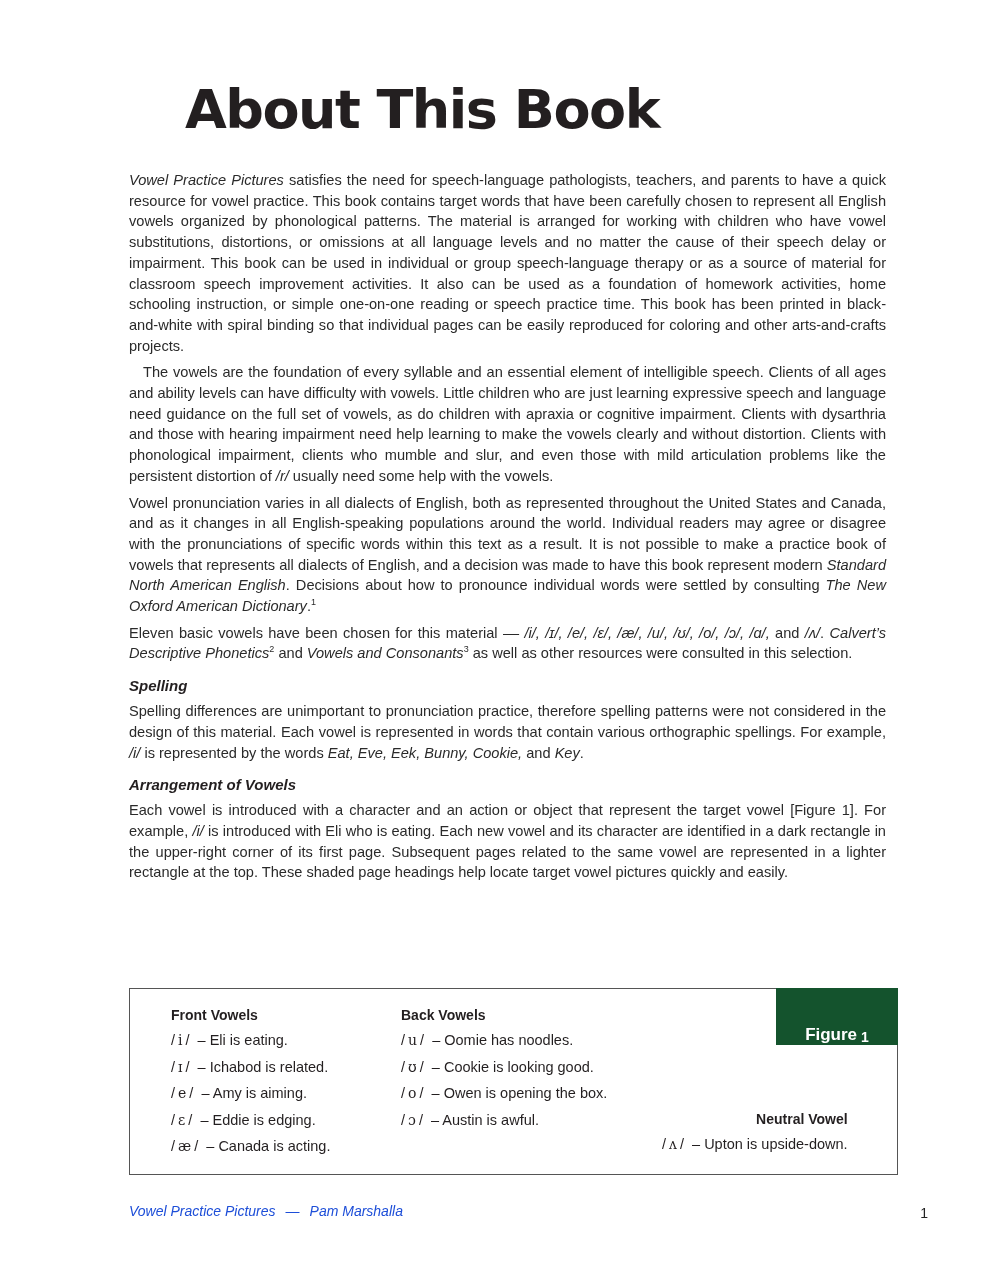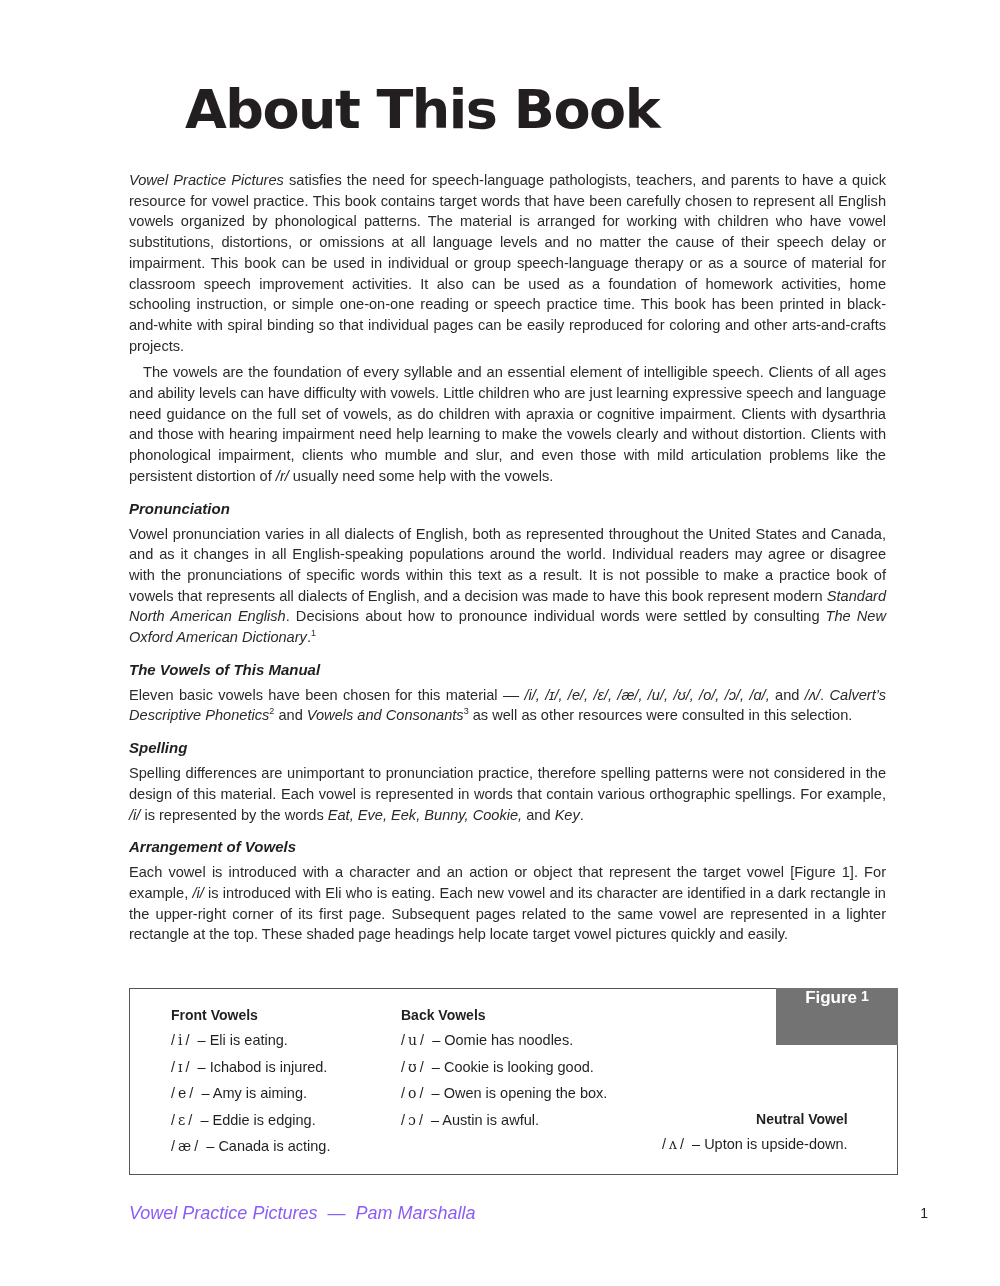--- a/index.html
+++ b/index.html
@@ -28,79 +28,77 @@
   }
   sup { font-size: 9px; line-height: 0; vertical-align: super; }
   em { font-style: italic; }
 
   .figure {
     position: absolute; left: 129px; top: 988px; width: 769px; height: 187px;
     border: 1.5px solid #555; box-sizing: border-box;
   }
   .figure-tab {
     position: absolute; right: -1px; top: -1px; width: 122px; height: 57px;
-    background: #737373; color: #ffffff; font-weight: bold; font-size: 17px;
-    display: flex; align-items: flex-start; justify-content: center; margin-left: 47px;
+    background: #14532d; color: #ffffff; font-weight: bold; font-size: 17px;
+    display: flex; align-items: flex-end; justify-content: center; margin-left: 47px;
   }
   .figure-tab .num { font-size: 14px; margin-left: 4px; }
   .col {
     position: absolute; top: 18px; font-size: 14.5px; color: #231f20;
   }
   .col h3 {
     margin: 0 0 7px 0; font-size: 14px; font-weight: bold;
   }
   .col .row { height: 26.5px; line-height: 20px; white-space: nowrap; }
   .col .sym {
     font-family: "DejaVu Serif", serif; font-size: 14px; margin: 0 3px;
   }
   .col-front { left: 41px; }
   .col-back { left: 271px; }
   .col-neutral { left: 532px; top: 122px; text-align: right; }
 
   .footer-left {
-    position: absolute; left: 129px; top: 1203px; font-size: 18px;
-    font-style: italic; color: #8b5cf6;
+    position: absolute; left: 129px; top: 1203px; font-size: 14px;
+    font-style: italic; color: #1d4ed8;
   }
   .footer-left .dash { font-style: normal; margin: 0 10px; }
   .footer-page {
     position: absolute; right: 72px; top: 1205px; font-size: 14px; color: #222;
   }
 </style>
 </head>
 <body>
 
 <h1 class="page-title">About This Book</h1>
 
 <div class="content">
   <p><em>Vowel Practice Pictures</em><span> satisfies the need for speech-language pathologists, teachers, and parents to have a quick resource for vowel practice.  This book contains target words that have been carefully chosen to represent all English vowels organized by phonological patterns.  The material is arranged for working with children who have vowel substitutions, distortions, or omissions at all language levels and no matter the cause of their speech delay or impairment.  This book can be used in individual or group speech-language therapy or as a source of material for classroom speech improvement activities.  It also can be used as a foundation of homework activities, home schooling instruction, or simple one-on-one reading or speech practice time.  This book has been printed in black-and-white with spiral binding so that individual pages can be easily reproduced for coloring and other arts-and-crafts projects.</span></p>
   <p class="indent"><span>The vowels are the foundation of every syllable and an essential element of intelligible speech.  Clients of all ages and ability levels can have difficulty with vowels.  Little children who are just learning expressive speech and language need guidance on the full set of vowels, as do children with apraxia or cognitive impairment.  Clients with dysarthria and those with hearing impairment need help learning to make the vowels clearly and without distortion.  Clients with phonological impairment, clients who mumble and slur, and even those with mild articulation problems like the persistent distortion of </span><em>/r/</em><span> usually need some help with the vowels.</span></p>
 
-  <h2>Pronunciation</h2>
   <p><span>Vowel pronunciation varies in all dialects of English, both as represented throughout the United States and Canada, and as it changes in all English-speaking populations around the world.  Individual readers may agree or disagree with the pronunciations of specific words within this text as a result.  It is not possible to make a practice book of vowels that represents all dialects of English, and a decision was made to have this book represent modern </span><em>Standard North American English</em><span>.  Decisions about how to pronounce individual words were settled by consulting </span><em>The New Oxford American Dictionary</em><span>.</span><sup>1</sup></p>
 
-  <h2>The Vowels of This Manual</h2>
   <p><span>Eleven basic vowels have been chosen for this material –– </span><em>/i/, /ɪ/, /e/, /ɛ/, /æ/, /u/, /ʊ/, /o/, /ɔ/, /ɑ/,</em><span> and </span><em>/ʌ/</em><span>.  </span><em>Calvert’s Descriptive Phonetics</em><sup>2</sup><span> and </span><em>Vowels and Consonants</em><sup>3</sup><span> as well as other resources were consulted in this selection.</span></p>
 
   <h2>Spelling</h2>
   <p><span>Spelling differences are unimportant to pronunciation practice, therefore spelling patterns were not considered in the design of this material.  Each vowel is represented in words that contain various orthographic spellings.  For example, </span><em>/i/</em><span> is represented by the words </span><em>Eat, Eve, Eek, Bunny, Cookie,</em><span> and </span><em>Key</em><span>.</span></p>
 
   <h2>Arrangement of Vowels</h2>
   <p><span>Each vowel is introduced with a character and an action or object that represent the target vowel [Figure 1]. For example, </span><em>/i/</em><span> is introduced with Eli who is eating.  Each new vowel and its character are identified in a dark rectangle in the upper-right corner of its first page.  Subsequent pages related to the same vowel are represented in a lighter rectangle at the top.  These shaded page headings help locate target vowel pictures quickly and easily.</span></p>
 </div>
 
 <div class="figure">
   <div class="figure-tab">
     <span>Figure</span>
       <span class="num">1</span>
   </div>
 
   <div class="col col-front">
     <h3>Front Vowels</h3>
     <div class="row">/<span class="sym">i</span>/ &nbsp;<span>– Eli is eating.</span></div>
-    <div class="row">/<span class="sym">ɪ</span>/ &nbsp;<span>– Ichabod is injured.</span></div>
+    <div class="row">/<span class="sym">ɪ</span>/ &nbsp;<span>– Ichabod is related.</span></div>
     <div class="row">/<span class="sym">e</span>/ &nbsp;<span>– Amy is aiming.</span></div>
     <div class="row">/<span class="sym">ɛ</span>/ &nbsp;<span>– Eddie is edging.</span></div>
     <div class="row">/<span class="sym">æ</span>/ &nbsp;<span>– Canada is acting.</span></div>
   </div>
 
   <div class="col col-back">
     <h3>Back Vowels</h3>
     <div class="row">/<span class="sym">u</span>/ &nbsp;<span>– Oomie has noodles.</span></div>
     <div class="row">/<span class="sym">ʊ</span>/ &nbsp;<span>– Cookie is looking good.</span></div>
     <div class="row">/<span class="sym">o</span>/ &nbsp;<span>– Owen is opening the box.</span></div>

